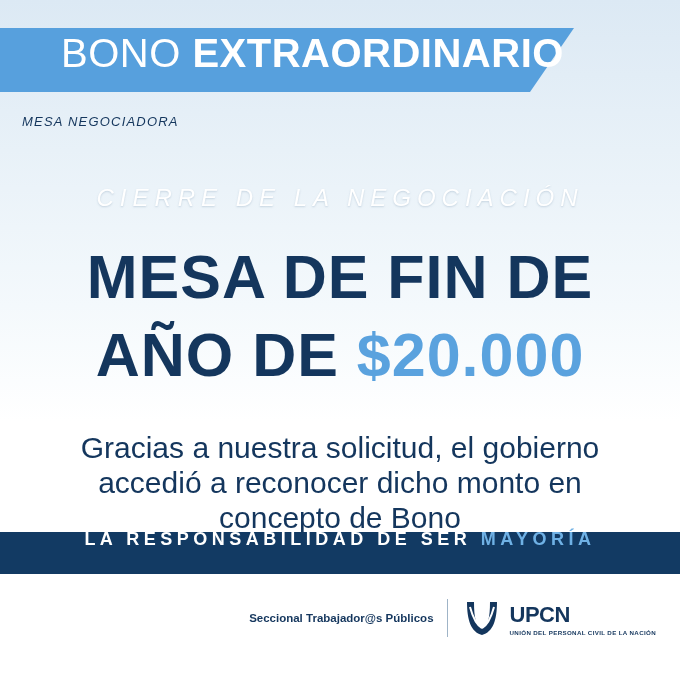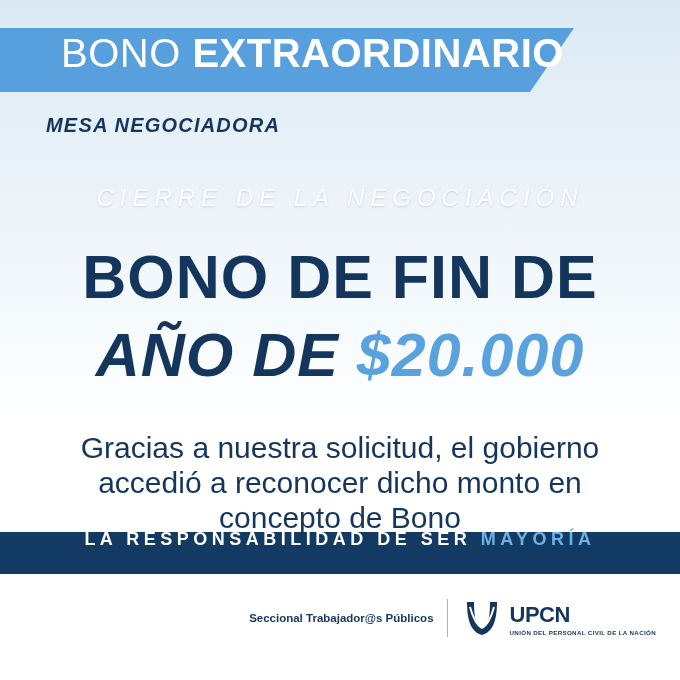--- a/index.html
+++ b/index.html
@@ -33,26 +33,25 @@
     font-size:40px;line-height:42px;
     letter-spacing:0.5px;
     color:#ffffff;
     font-weight:400;
     white-space:nowrap;
     margin-left:39px;
   }
   .header-title b{font-weight:bold;}
   .header-sub{
     position:absolute;top:114px;left:22px;
-    font-size:20px;
-    font-weight:bold;
+    font-size:13px;
+    font-weight:normal;
     font-style:italic;
     letter-spacing:1.2px;
     color:#14365d;
-    margin-left:24px;
   }
   
   .kicker{
     position:absolute;top:184px;left:0;width:680px;
     text-align:center;
     font-size:24px;
     font-weight:normal;
     font-style:italic;
     letter-spacing:6px;
     color:#ffffff;
@@ -68,21 +67,20 @@
     color:#14365d;
   }
   .line2{
     position:absolute;top:322px;left:0;width:680px;
     text-align:center;
     font-size:61px;
     line-height:66px;
     font-weight:bold;
     letter-spacing:1px;
     color:#14365d;
-    font-style:italic;
   }
   .amount{color:#5aa2de;}
   .body-text{
     position:absolute;top:430px;left:58px;width:564px;
     text-align:center;
     font-size:30px;
     line-height:35px;
     color:#14365d;
     font-weight:400;
   }
@@ -148,21 +146,21 @@
   <div class="header-band"></div>
 
   <div class="header-title">
     <span>BONO </span><b>EXTRAORDINARIO</b>
   </div>
 
   <div class="header-sub">MESA NEGOCIADORA</div>
 
   <div class="kicker">CIERRE DE LA NEGOCIACIÓN</div>
 
-  <div class="line1">BONO DE FIN DE</div>
+  <div class="line1">MESA DE FIN DE</div>
 
   <div class="line2">
     <span>AÑO DE </span><span class="amount">$20.000</span>
   </div>
 
   <div class="body-text">Gracias a nuestra solicitud, el gobierno accedió a reconocer dicho monto en concepto de Bono</div>
 
   <div class="slogan-band"></div>
   <div class="slogan">
     <span>LA RESPONSABILIDAD DE SER </span><span class="hl">MAYORÍA</span>

